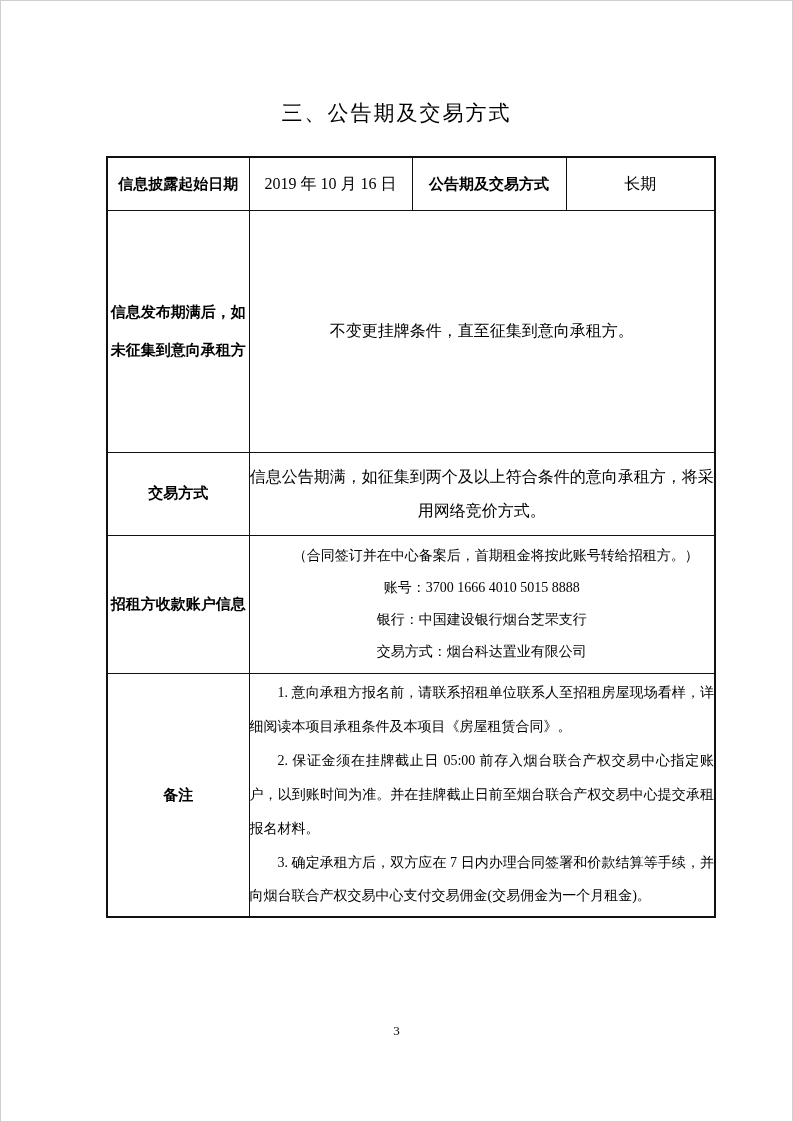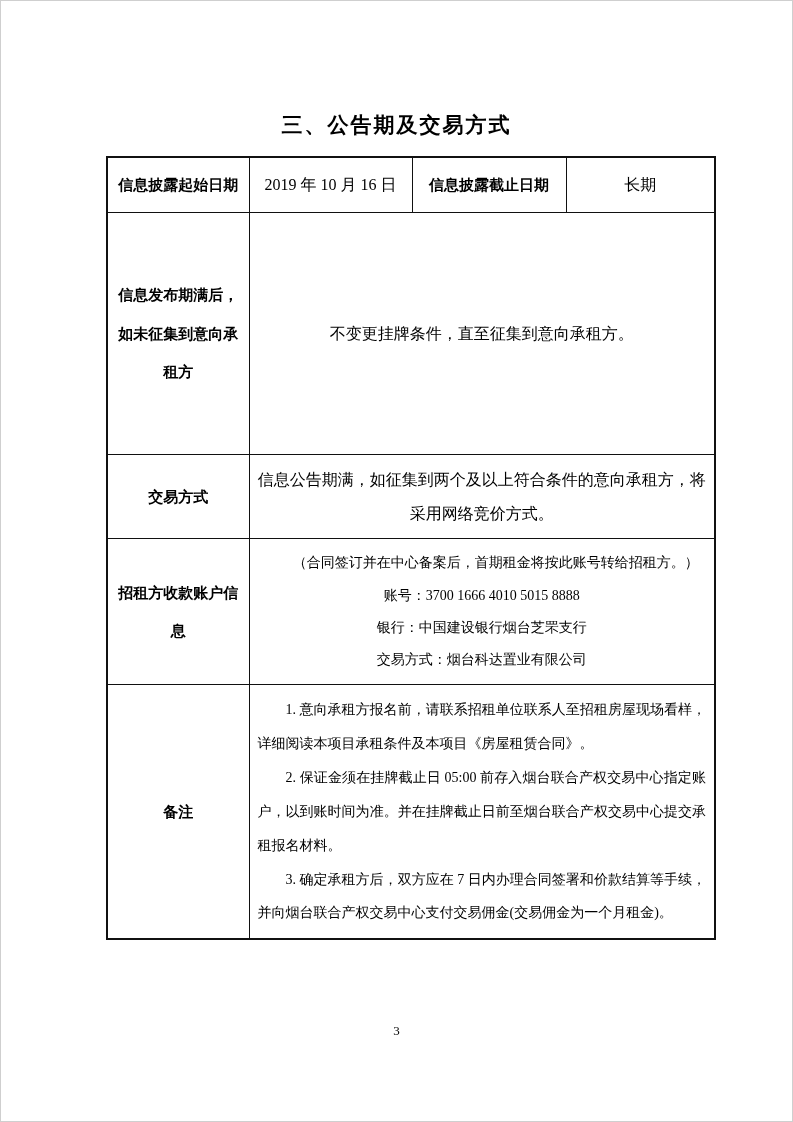--- a/index.html
+++ b/index.html
@@ -15,37 +15,37 @@
     overflow: hidden;
     border: 1px solid #cfcfcf;
   }
   .doc-title {
     position: absolute;
     top: 98px;
     left: 0;
     right: 0;
     text-align: center;
     font-size: 21px;
-    font-weight: bold;
+    font-weight: normal;
     letter-spacing: 2px;
-    margin: 12px;
+    margin: 0;
   }
   table.info-table {
     position: absolute;
     top: 155px;
     left: 105px;
     width: 608px;
     border-collapse: collapse;
     table-layout: fixed;
     border: 2px solid #111111;
   }
   table.info-table td {
     border: 1px solid #111111;
     vertical-align: middle;
-    padding: 8px;
+    padding: 0;
     overflow: hidden;
   }
   td.cell-label {
     font-weight: bold;
     font-size: 15px;
     text-align: center;
     line-height: 2.55;
     padding: 0 6px;
   }
   td.cell-value {
@@ -90,21 +90,21 @@
     <colgroup>
       <col style="width:142px">
       <col style="width:163px">
       <col style="width:154px">
       <col style="width:149px">
     </colgroup>
     <tbody>
         <tr style="height:53px;">
       <td class="cell-label">信息披露起始日期</td>
       <td class="cell-value">2019 年 10 月 16 日</td>
-      <td class="cell-label">信息披露截止日期</td>
+      <td class="cell-label">公告期及交易方式</td>
       <td class="cell-value">长期</td>
     </tr>
     <tr style="height:242px;">
       <td class="cell-label">信息发布期满后，如未征集到意向承租方</td>
       <td class="cell-value" colspan="3">不变更挂牌条件，直至征集到意向承租方。</td>
     </tr>
     <tr style="height:83px;">
       <td class="cell-label">交易方式</td>
       <td class="cell-value trade-mode-value" colspan="3">信息公告期满，如征集到两个及以上符合条件的意向承租方，将采用网络竞价方式。</td>
     </tr>

